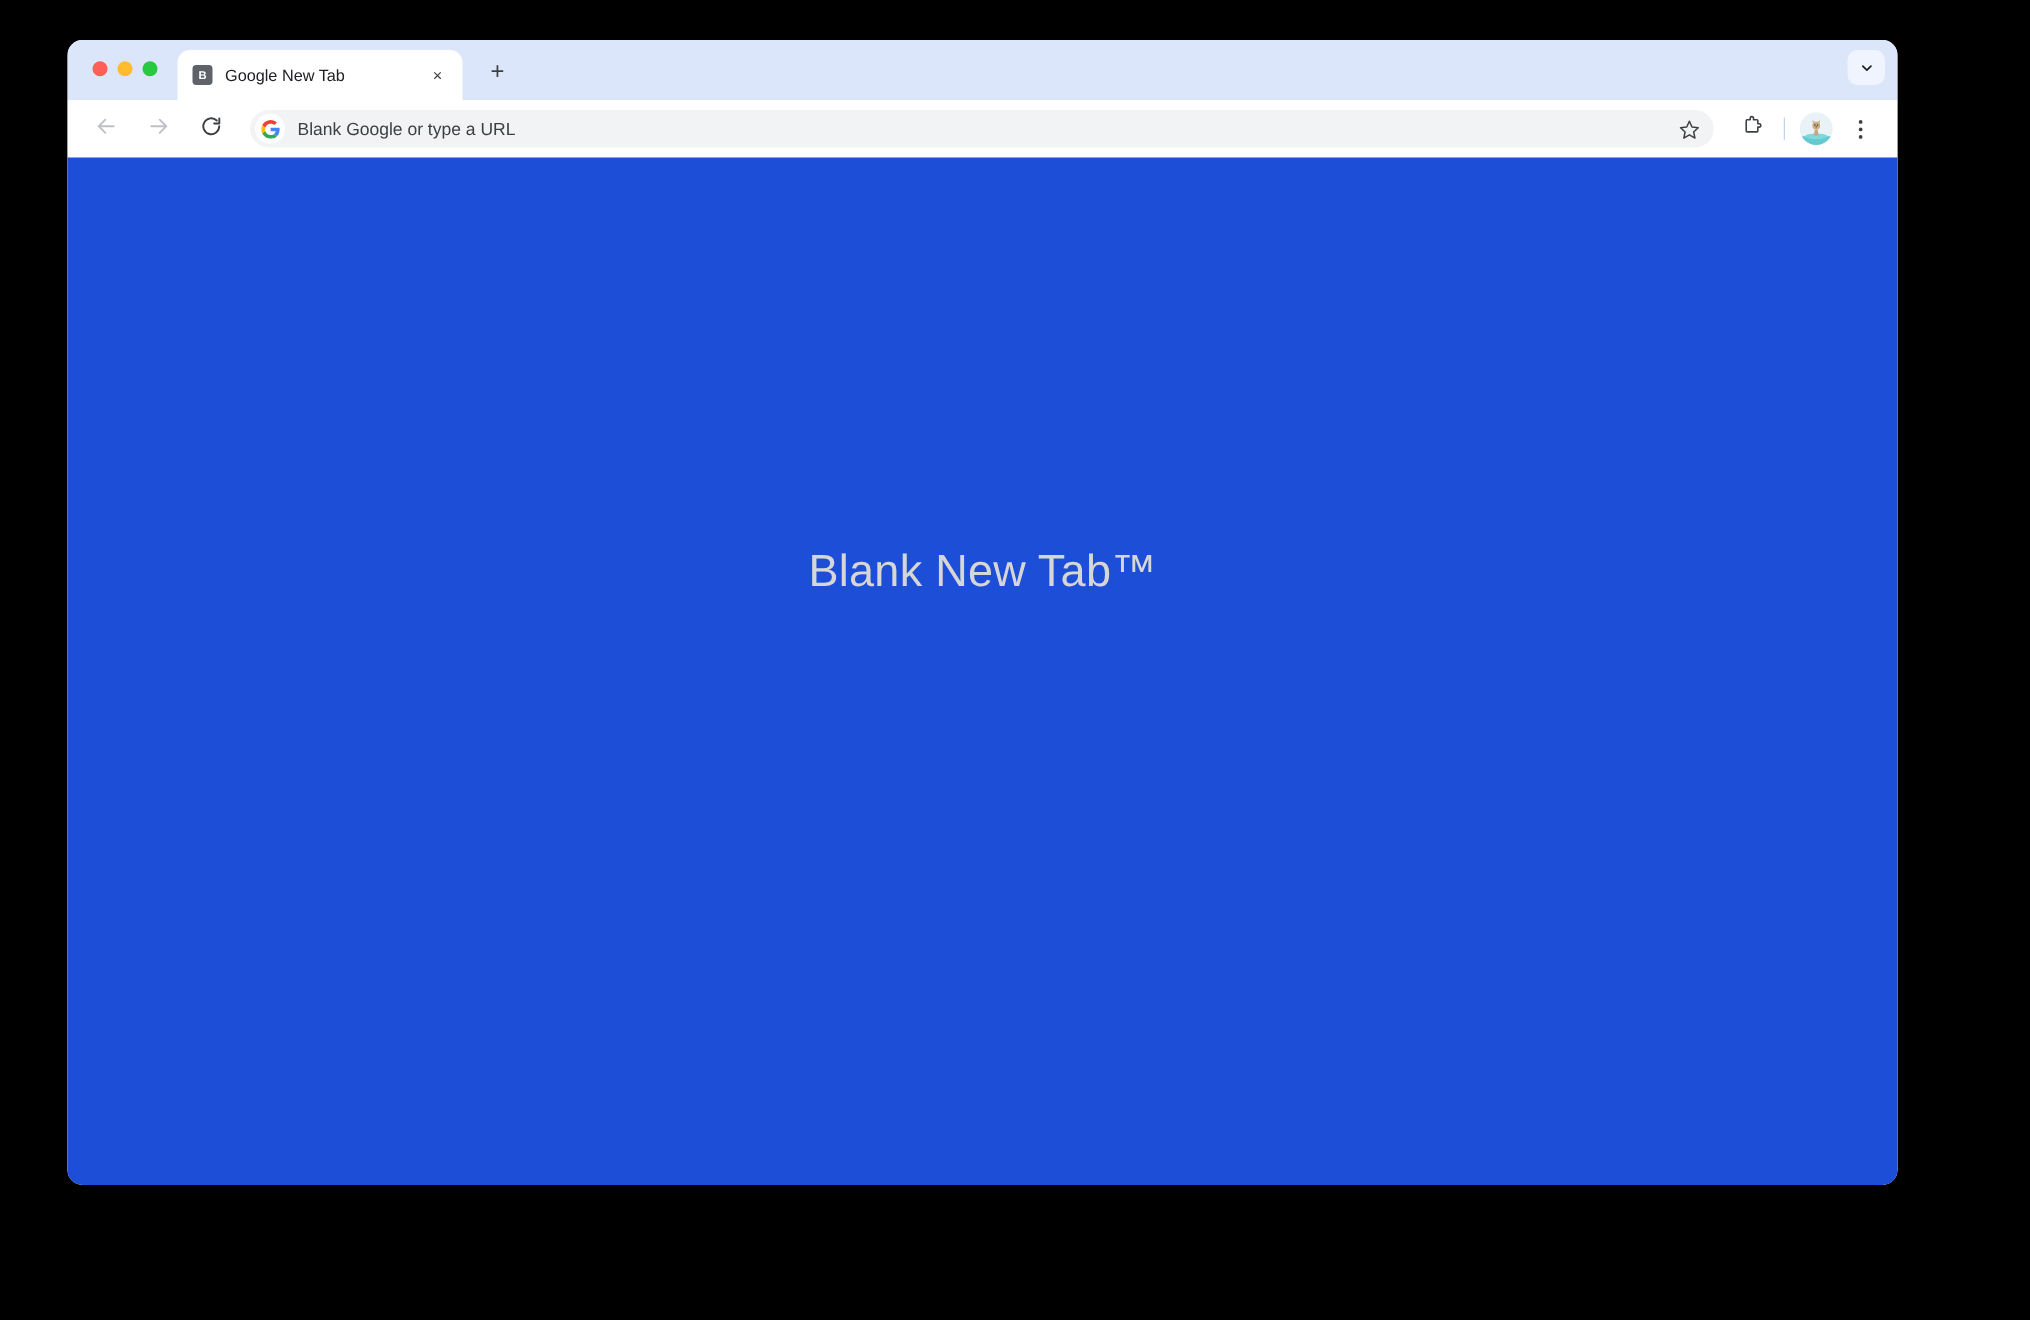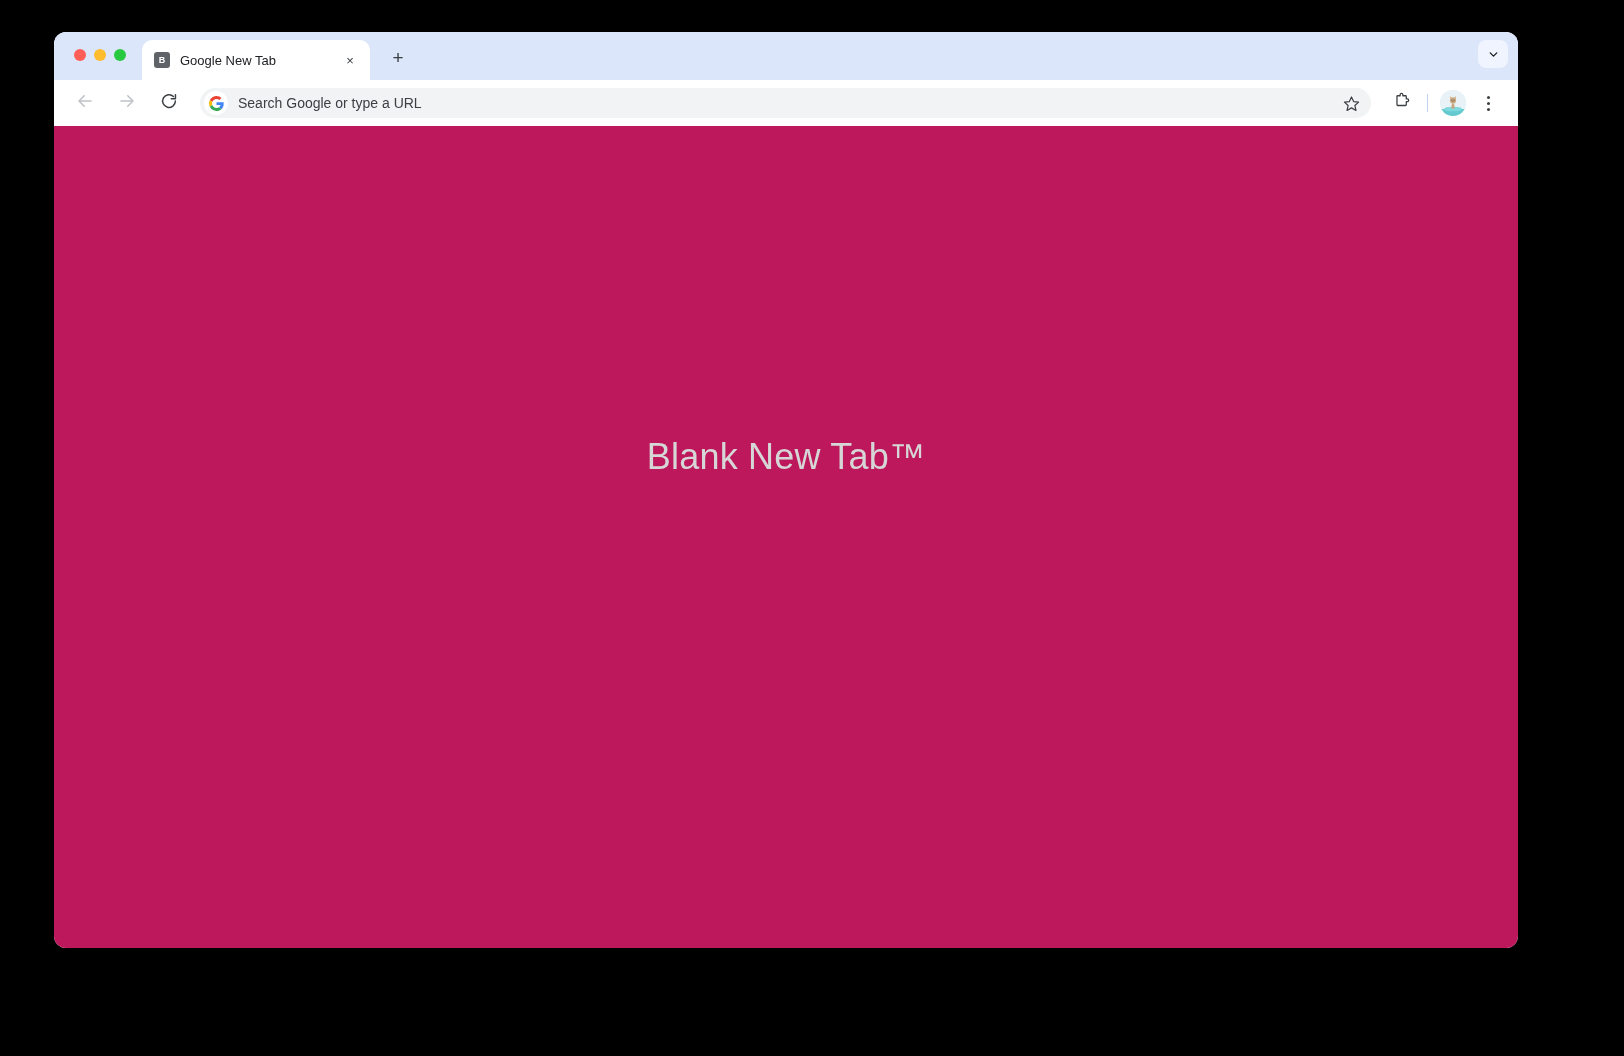--- a/index.html
+++ b/index.html
@@ -263,21 +263,21 @@
     height: 3px;
     border-radius: 50%;
     background: #3c4043;
     display: block;
   }
 
   
   #page-content {
     position: relative;
     height: calc(916px - 48px - 46px);
-    background: #be185d;
+    background: #1d4ed8;
     display: flex;
     align-items: flex-start;
     justify-content: center;
   }
 
   #page-headline {
     margin-top: 310px;
     font-size: 36px;
     font-weight: 400;
     color: #d6d6d6;
@@ -347,21 +347,21 @@
 
     <div id="omnibox">
       <span id="omnibox-google-icon">
         <svg width="15" height="15" viewBox="0 0 48 48" aria-hidden="true">
           <path fill="#EA4335" d="M24 9.5c3.54 0 6.71 1.22 9.21 3.6l6.85-6.85C35.9 2.38 30.47 0 24 0 14.62 0 6.51 5.38 2.56 13.22l7.98 6.19C12.43 13.72 17.74 9.5 24 9.5z"></path>
           <path fill="#4285F4" d="M46.98 24.55c0-1.57-.15-3.09-.38-4.55H24v9.02h12.94c-.58 2.96-2.26 5.48-4.78 7.18l7.73 6c4.51-4.18 7.09-10.36 7.09-17.65z"></path>
           <path fill="#FBBC05" d="M10.53 28.59c-.48-1.45-.76-2.99-.76-4.59s.27-3.14.76-4.59l-7.98-6.19C.92 16.46 0 20.12 0 24c0 3.88.92 7.54 2.56 10.78l7.97-6.19z"></path>
           <path fill="#34A853" d="M24 48c6.48 0 11.93-2.13 15.89-5.81l-7.73-6c-2.15 1.45-4.92 2.3-8.16 2.3-6.26 0-11.57-4.22-13.47-9.91l-7.98 6.19C6.51 42.62 14.62 48 24 48z"></path>
         </svg>
       </span>
-      <span id="omnibox-text" title="Search Google or type a URL">Search Google or type a URL</span>
+      <span id="omnibox-text" title="Search Google or type a URL">Blank Google or type a URL</span>
       <span id="bookmark-star">
         <svg width="17" height="17" viewBox="0 0 24 24" fill="none" stroke="#3c4043" stroke-width="1.7" stroke-linecap="round" stroke-linejoin="round">
           <polygon points="12 2.8 15 9.3 22 10.1 16.8 14.9 18.3 21.8 12 18.2 5.7 21.8 7.2 14.9 2 10.1 9 9.3"></polygon>
         </svg>
       </span>
     </div>
 
     <div class="toolbar-icon-button">
       <span>
         <svg width="18" height="18" viewBox="0 0 24 24" fill="none" stroke="#3c4043" stroke-width="1.7" stroke-linecap="round" stroke-linejoin="round">

